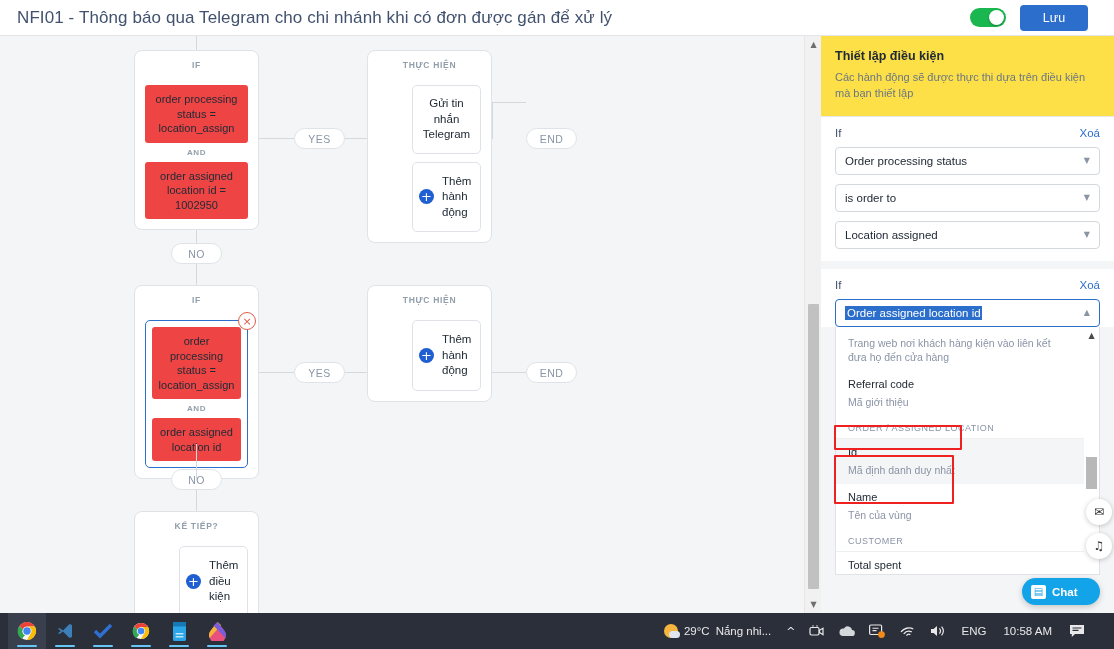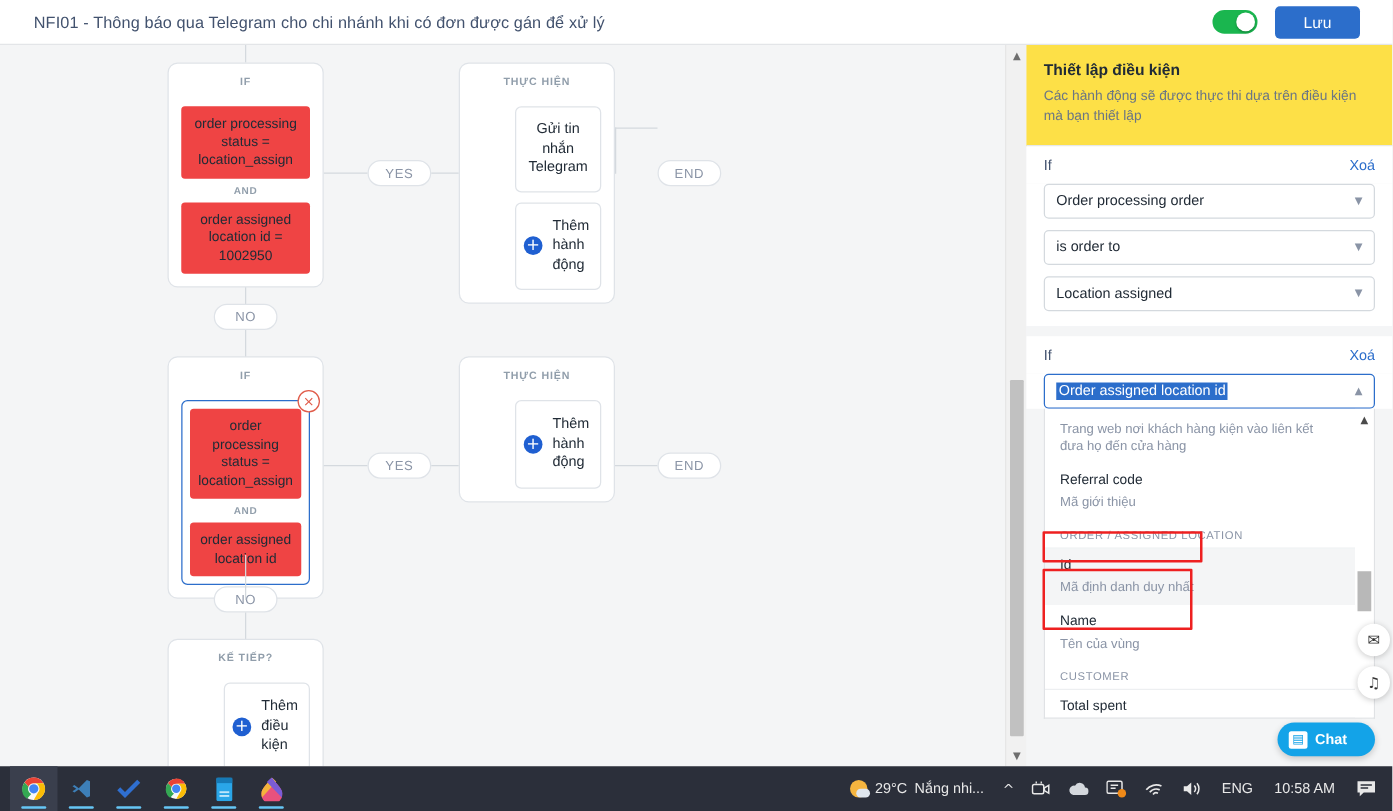--- a/index.html
+++ b/index.html
@@ -9,21 +9,21 @@
     background:#f4f5f6;position:relative;
     -webkit-font-smoothing:antialiased;
   }
   
   #topbar{
     position:absolute;left:0;top:0;width:1114px;height:36px;
     background:#ffffff;border-bottom:1px solid #e3e5e8;
     display:flex;align-items:center;box-sizing:border-box;
   }
   #topbar .title{
-    font-size:13px;color:#42526e;padding-left:27px;letter-spacing:.1px;white-space:nowrap;
+    font-size:17px;color:#42526e;padding-left:17px;letter-spacing:.1px;white-space:nowrap;
   }
   #topbar .right{margin-left:auto;display:flex;align-items:center;padding-right:26px;gap:14px;}
   .toggle{
     width:36px;height:19px;border-radius:10px;background:#1ab64f;position:relative;cursor:pointer;
   }
   .toggle .knob{
     position:absolute;right:2px;top:2px;width:15px;height:15px;border-radius:50%;
     background:#fff;box-shadow:0 1px 2px rgba(0,0,0,.3);
   }
   .save-btn{
@@ -175,21 +175,21 @@
   #taskbar{
     position:absolute;left:0;top:613px;width:1114px;height:36px;background:#2b2f3a;
     display:flex;align-items:center;
   }
   .tk{
     width:38px;height:36px;display:flex;align-items:center;justify-content:center;position:relative;
     cursor:pointer;
   }
   .tk.active{background:#3a3f4d;}
   .tk .ul{position:absolute;bottom:2px;left:9px;width:20px;height:2px;background:#66c6f5;border-radius:1px;}
-  .tray{margin-left:auto;display:flex;align-items:center;gap:0;padding-right:6px;}
+  .tray{margin-left:auto;display:flex;align-items:center;gap:0;padding-right:22px;}
   .tray .it{
     color:#e8e8e8;font-size:11px;display:flex;align-items:center;justify-content:center;
     padding:0 7px;height:36px;cursor:pointer;font-family:"DejaVu Sans",sans-serif;
   }
   .tray .wx{display:flex;align-items:center;gap:6px;padding:0 8px 0 12px;cursor:pointer;}
   .tray .wx .txt{color:#e8e8e8;font-size:11.5px;font-family:"Liberation Sans",sans-serif;}
   .sun{width:14px;height:14px;border-radius:50%;background:#f5b53f;position:relative;}
   .sun .cl{position:absolute;right:-2px;bottom:0px;width:11px;height:7px;background:#dfe6ee;border-radius:5px;}
 </style>
 </head>
@@ -294,21 +294,21 @@
     <div class="p-title">Thiết lập điều kiện</div>
     <div class="p-sub">Các hành động sẽ được thực thi dựa trên điều kiện mà bạn thiết lập</div>
   </div>
 
   <div class="sect-head">
     <span class="lbl">If</span>
     <span class="del">Xoá</span>
   </div>
   <div class="sel-row">
     <div class="select">
-      <span>Order processing order</span>
+      <span>Order processing status</span>
       <span class="caret">▼</span>
     </div>
     <div style="height:9px"></div>
     <div class="select">
       <span>is order to</span>
       <span class="caret">▼</span>
     </div>
     <div style="height:9px"></div>
     <div class="select">
       <span>Location assigned</span>

